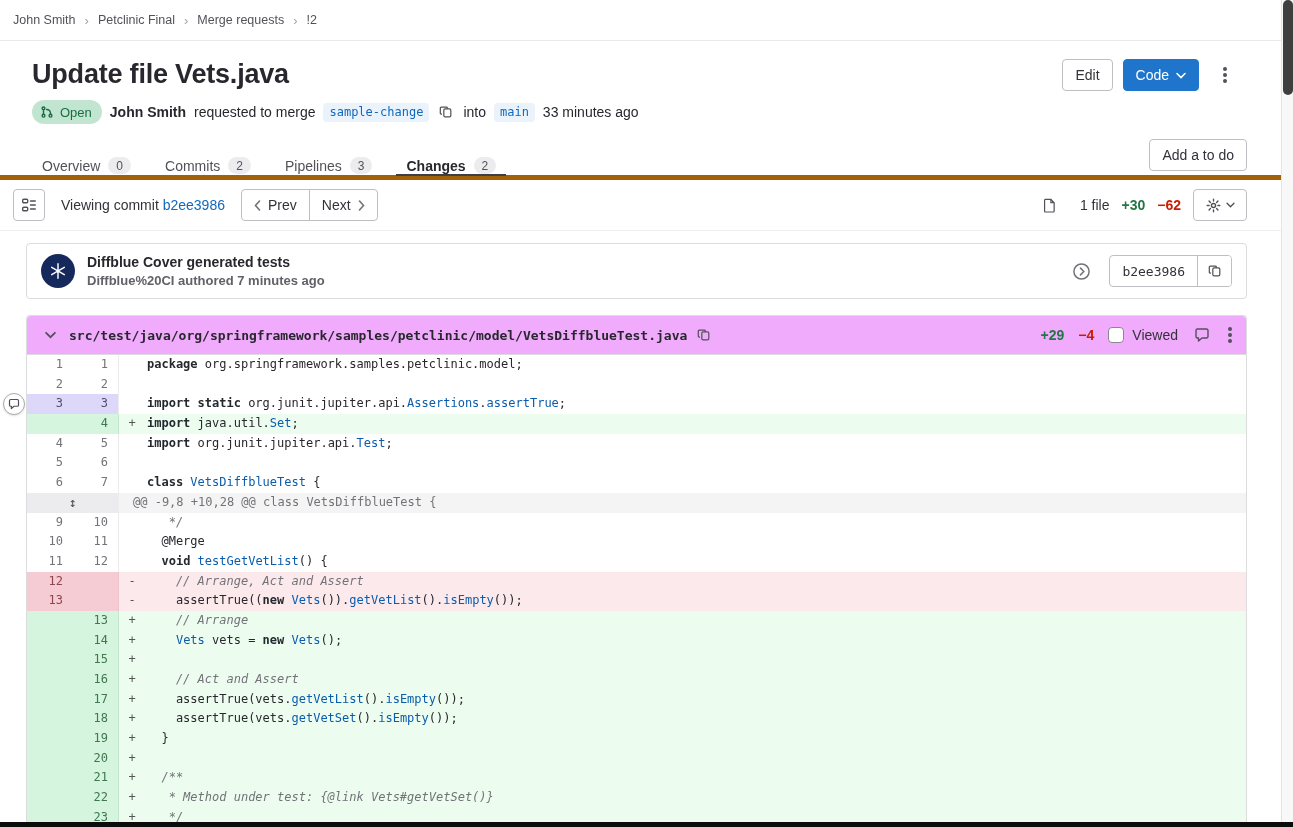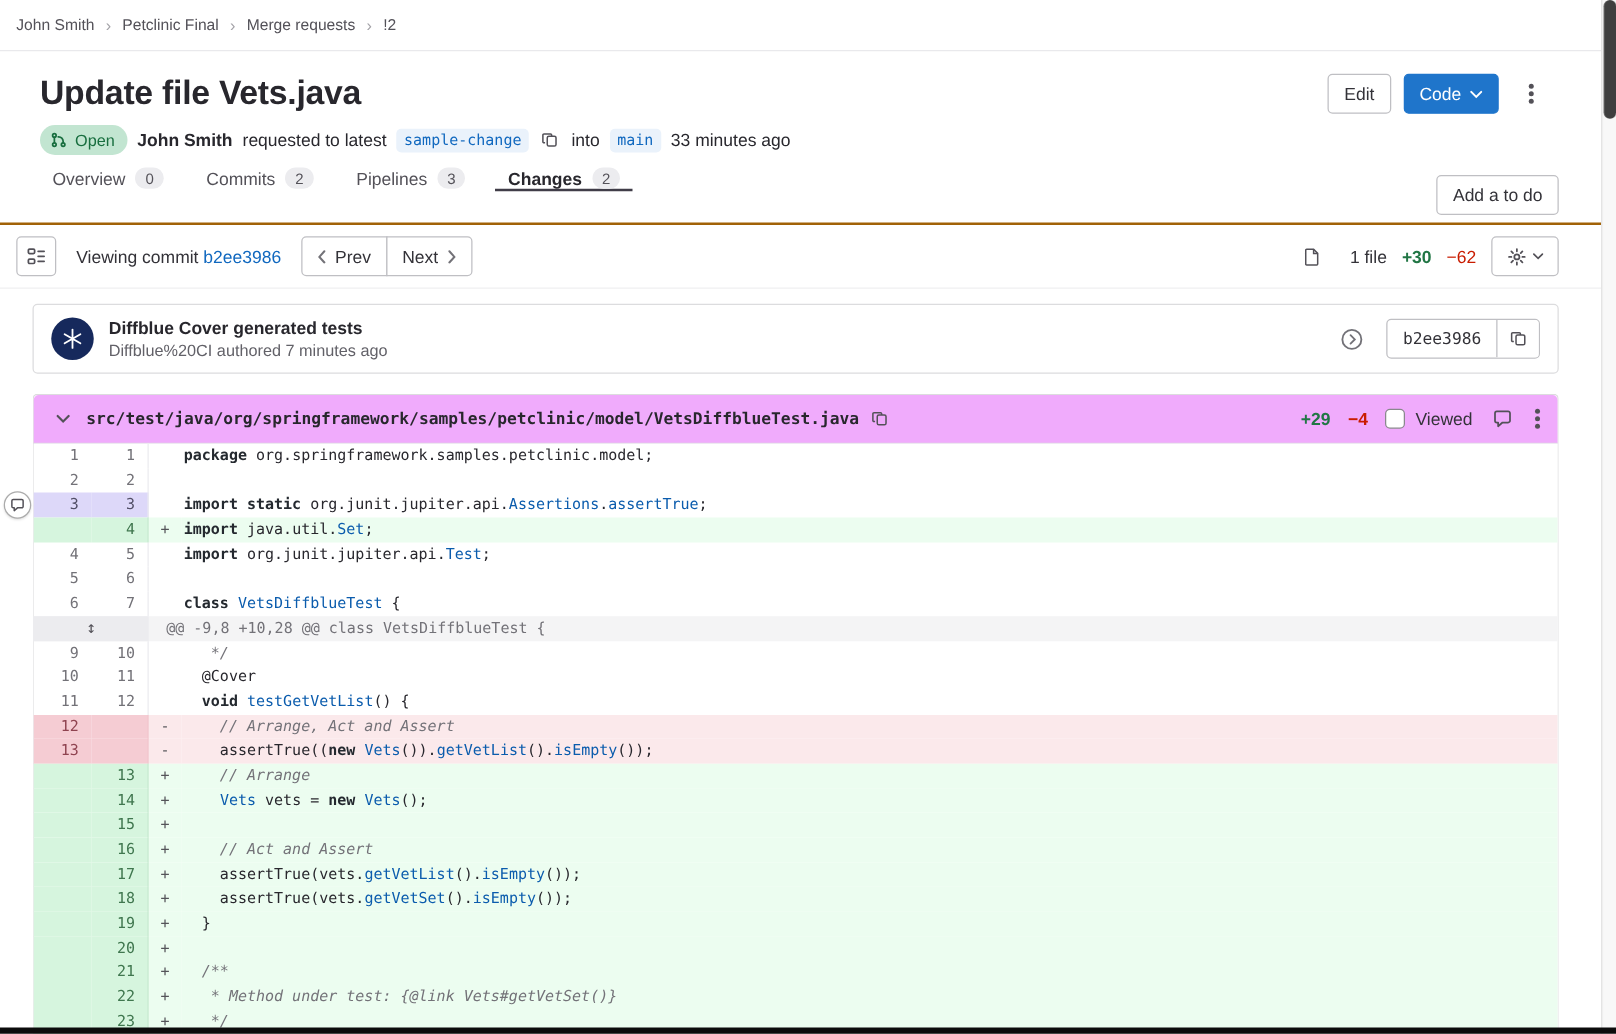--- a/index.html
+++ b/index.html
@@ -46,22 +46,22 @@
   }
   .author-strong { font-weight:600; }
   .ref-chip {
     font-family:"DejaVu Sans Mono", monospace; font-size:12px;
     background:#eaf2fb; color:#1068bf; padding:2.5px 6px; border-radius:4px; cursor:pointer;
   }
   .ghost-icon-btn { border:none; background:none; padding:2px; cursor:pointer; display:inline-flex; }
 
   
   .tabs-row {
-    display:flex; align-items:flex-start; height:46px; margin-top:10px;
-    padding:0 46px 0 32px; border-bottom:2px solid #a16207;
+    display:flex; align-items:flex-end; height:46px; margin-top:10px;
+    padding:0 46px 0 32px; border-bottom:5px solid #a16207;
   }
   .tab {
     display:inline-flex; align-items:center; gap:8px; padding:0 10px; margin-right:14px;
     font-size:14px; color:#535158; cursor:pointer; border-bottom:2px solid transparent; margin-bottom:-1px;
   }
   .tab.active { color:#28272d; font-weight:600; border-bottom-color:#403d48; }
   .pill { background:#ececef; color:#535158; border-radius:10px; padding:1.5px 8px; font-size:12px; font-weight:400; }
   .todo-btn { align-self:center; margin-left:auto; }
 
   
@@ -70,35 +70,35 @@
     padding:9px 46px 9px 13px; border-bottom:1px solid #efeff1;
   }
   .toolbar-text { font-size:14px; color:#333238; }
   .link { color:#1068bf; cursor:pointer; text-decoration:none; }
   .btn-group { display:inline-flex; }
   .btn-group .btn:first-child { border-radius:4px 0 0 4px; }
   .btn-group .btn:last-child { border-radius:0 4px 4px 0; margin-left:-1px; }
   .toolbar-right { margin-left:auto; display:flex; align-items:center; gap:12px; }
   .file-count { display:flex; align-items:center; gap:24px; font-size:14px; color:#333238; }
   .adds { color:#217645; font-weight:600; font-size:14px;text-align:right; }
-  .dels { color:#c91c00; font-weight:400; font-size:14px; }
+  .dels { color:#c91c00; font-weight:700; font-size:14px; }
   .gear-btn { width:54px; gap:5px; }
 
   
   .commit-card {
     margin:12px 46px 16px 26px; border:1px solid #dcdcde; border-radius:4px;
     padding:10px 14px; display:flex; align-items:center; gap:12px; background:#fff;
   }
   .avatar {
     width:34px; height:34px; border-radius:50%; background:#16295c; flex:none;
     display:flex; align-items:center; justify-content:center;
   }
   .cc-text { display:flex; flex-direction:column; gap:3px; }
   .cc-title { font-size:14px; font-weight:600; color:#28272d; }
-  .cc-byline { font-size:13px; color:#626168; }
+  .cc-byline { font-size:13px; color:#626168;font-weight:bold; }
   .cc-right { margin-left:auto; display:flex; align-items:center; gap:16px; }
   .sha-group { display:inline-flex; align-items:stretch; height:32px; border:1px solid #bfbfc3; border-radius:4px; overflow:hidden; background:#fff; }
   .sha-text { display:flex; align-items:center; padding:0 12px; font-family:"DejaVu Sans Mono", monospace; font-size:13px; color:#333238; }
   .sha-copy { width:34px; border:none; border-left:1px solid #bfbfc3; background:#fff; display:flex; align-items:center; justify-content:center; cursor:pointer; }
 
   
   .diff-panel { margin:0 46px 0 26px; border:1px solid #dcdcde; border-bottom:none; border-radius:4px 4px 0 0; }
   .diff-header {
     display:flex; align-items:center; gap:8px; padding:8px 12px;
     background:#f0abfc; border-bottom:1px solid #dcdcde; border-radius:4px 4px 0 0;
@@ -181,21 +181,21 @@
     <span class="badge-open">
       <svg width="14" height="14" viewBox="0 0 16 16" fill="none" stroke="#186e3f" stroke-width="1.6" stroke-linecap="round">
         <circle cx="4" cy="3.8" r="1.6"></circle>
           <circle cx="4" cy="12.2" r="1.6"></circle>
           <circle cx="12" cy="12.2" r="1.6"></circle>
         <path d="M4 5.6v4.9 M12 10.4V9.2c0-2.3-1.8-4.1-4.1-4.1h-.4"></path>
       </svg>
       <span>Open</span>
     </span>
     <span class="author-strong">John Smith</span>
-    <span>requested to latest</span>
+    <span>requested to merge</span>
     <span class="ref-chip">sample-change</span>
     <button class="ghost-icon-btn">
       <svg width="14" height="14" viewBox="0 0 16 16" fill="none" stroke="#535158" stroke-width="1.4">
           <rect x="5.5" y="4.5" width="8" height="9" rx="1.5"></rect>
           <path d="M3.5 10.5h-1a1 1 0 0 1-1-1v-6a1 1 0 0 1 1-1h6a1 1 0 0 1 1 1v1"></path>
         </svg>
     </button>
     <span>into</span>
     <span class="ref-chip">main</span>
     <span>33 minutes ago</span>
@@ -386,21 +386,21 @@
       <div class="dr ctx">
         <div class="g old">9</div>
         <div class="g new">10</div>
         <div class="s"></div>
         <div class="code"><span class="tc">   */</span></div>
       </div>
       <div class="dr ctx">
         <div class="g old">10</div>
         <div class="g new">11</div>
         <div class="s"></div>
-        <div class="code"><span>  @Cover</span></div>
+        <div class="code"><span>  @Merge</span></div>
       </div>
       <div class="dr ctx">
         <div class="g old">11</div>
         <div class="g new">12</div>
         <div class="s"></div>
         <div class="code"><span>  </span><span class="tk">void</span><span> </span><span class="tn">testGetVetList</span><span>() {</span></div>
       </div>
       <div class="dr del">
         <div class="g old">12</div>
         <div class="g new"></div>

